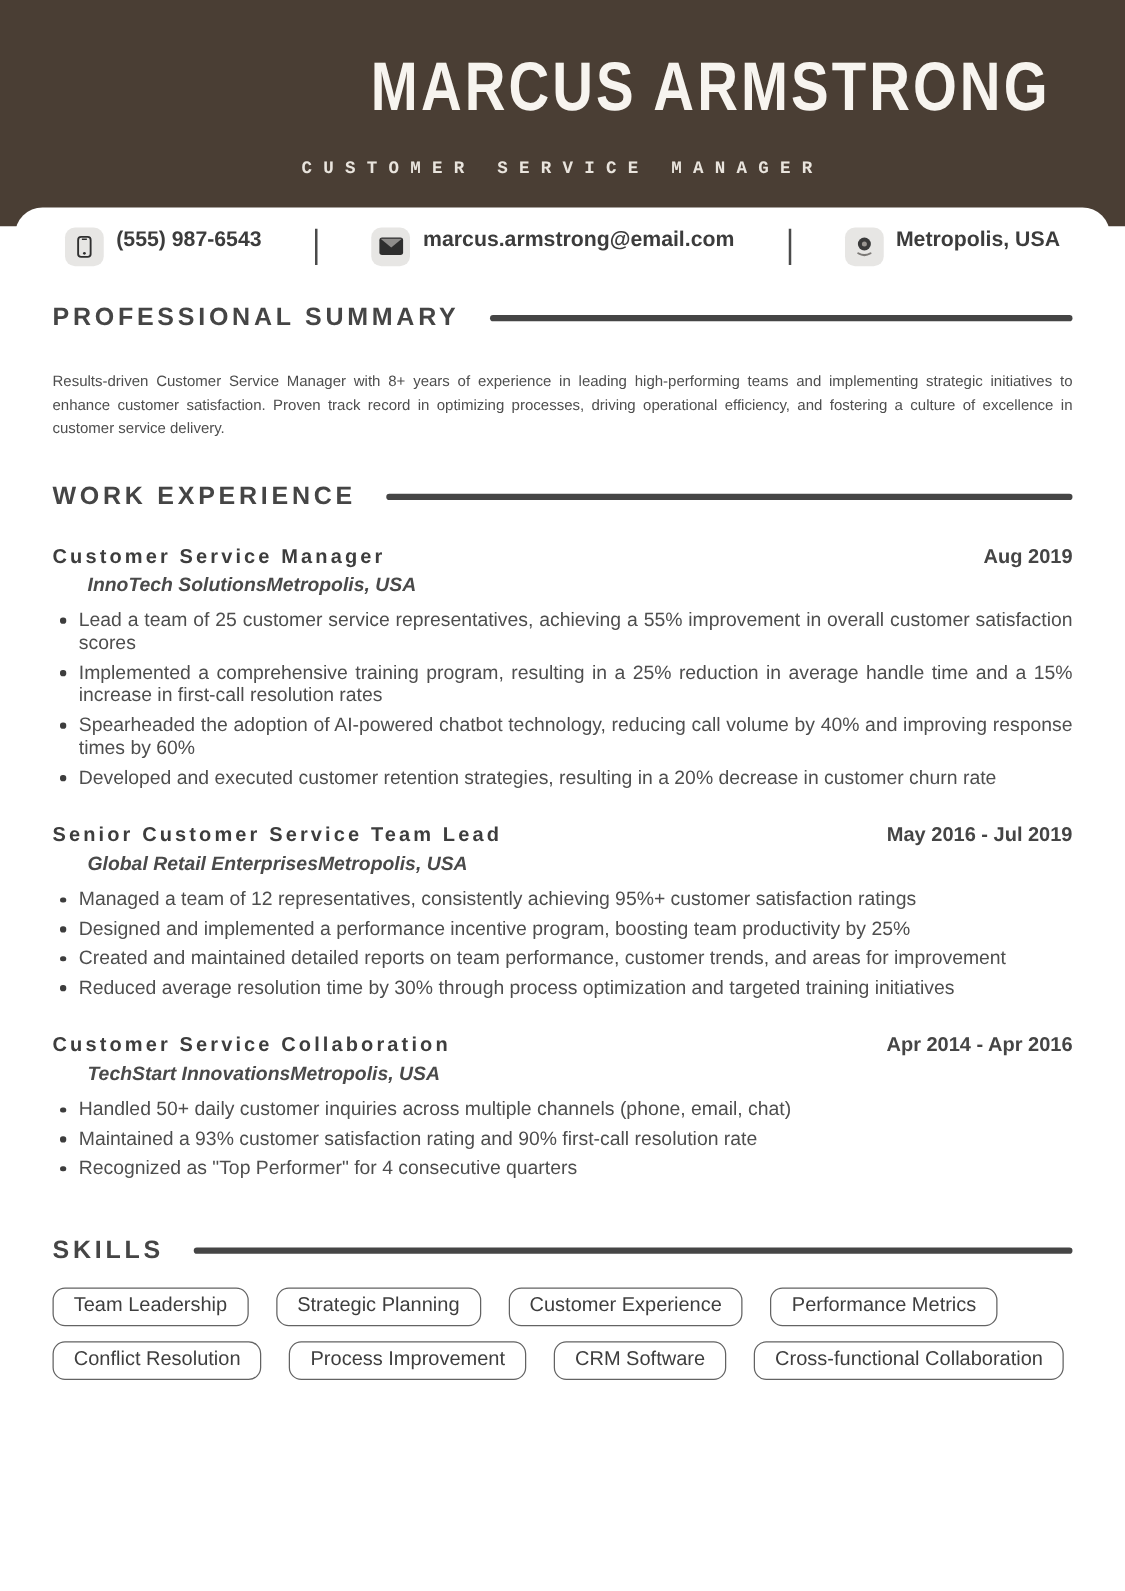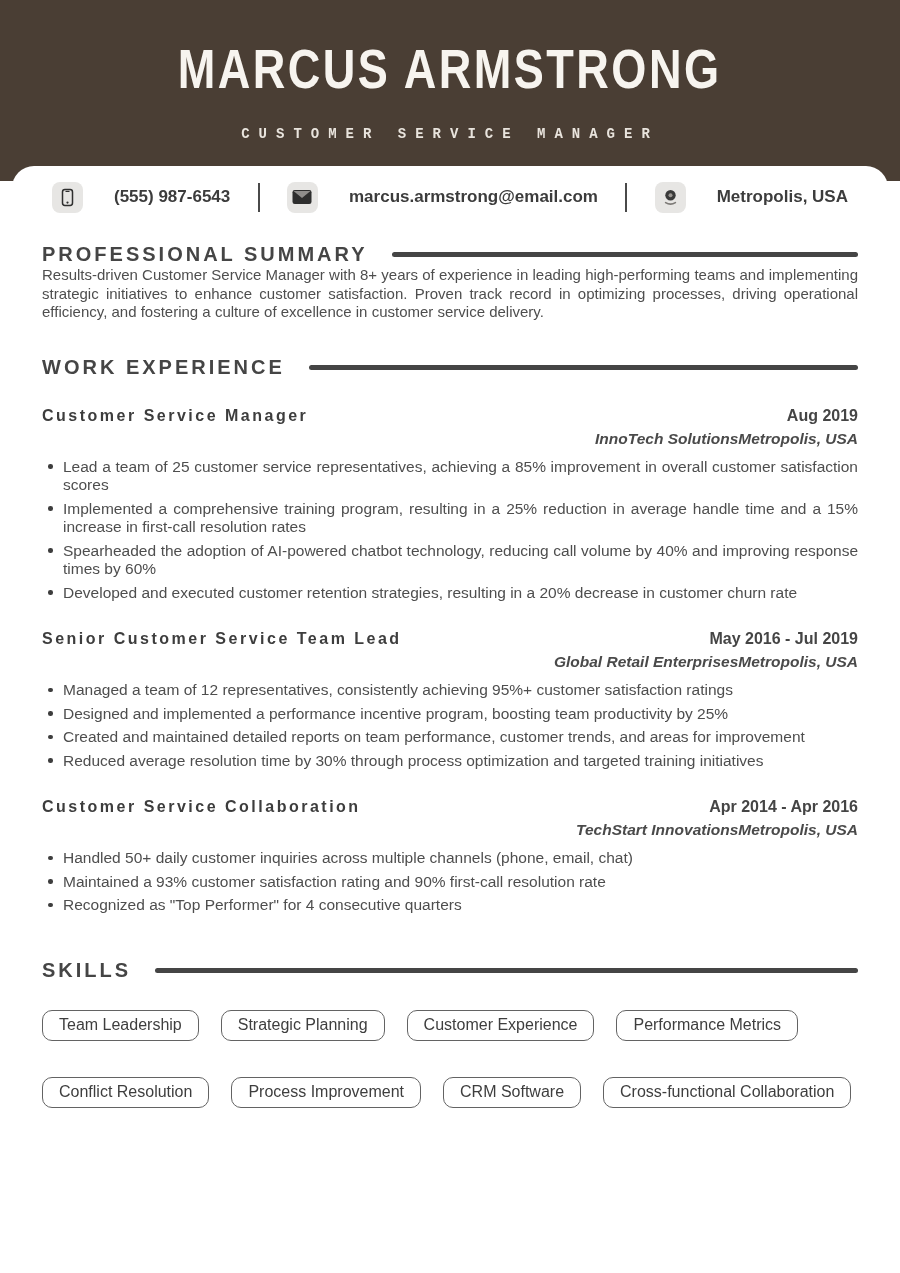--- a/index.html
+++ b/index.html
@@ -6,79 +6,79 @@
   html, body { background: #ffffff; }
   body {
     width: 900px; min-height: 1273px; margin: 0 auto;
     font-family: "Liberation Sans", sans-serif;
     color: #4e4e4e;
   }
   .page { width: 900px; min-height: 1273px; background: #fff; overflow: hidden; }
 
   
   .header { position: relative; height: 181px; background: #4a3e34; }
-  .name-line { text-align: center; padding-top: 42px; line-height: 54px; white-space: nowrap; }
+  .name-line { text-align: right; padding-top: 42px; line-height: 54px; white-space: nowrap; }
   .name-line .name {
     display: inline-block; transform: scaleX(0.82); transform-origin: center;
     font-size: 55px; font-weight: 700; letter-spacing: 3px; color: #f7f4ef;
   }
   .title-line {
     text-align: center; margin-top: 16px;
     font-family: "Liberation Mono", "DejaVu Sans Mono", monospace;
     font-size: 14px; font-weight: 700; letter-spacing: 9px; color: #e9e4dd;
   }
   .contact-card {
     position: absolute; left: 12px; right: 12px; top: 166px; height: 62px;
     background: #ffffff; border-radius: 22px 22px 0 0;
     display: flex; align-items: center; justify-content: space-between;
     padding: 0 40px;
   }
-  .contact-item { display: flex; align-items: center; gap: 31px; }
+  .contact-item { display: flex; gap: 10px; }
   .icon-box {
     width: 31px; height: 31px; border-radius: 8px; background: #e7e6e4;
     display: flex; align-items: center; justify-content: center; flex: 0 0 auto;
   }
   .contact-label { font-size: 17px; font-weight: 700; color: #3c3c3c; }
   .contact-sep { width: 2px; height: 29px; background: #4a4a4a; }
 
   
   .main { padding: 62px 42px 40px; }
 
   .section-head { display: flex; align-items: center; }
   .section-head .heading {
     font-size: 20px; font-weight: 700; letter-spacing: 3px; color: #454545; white-space: nowrap;
   }
   .section-head .rule { flex: 1; height: 5px; background: #454545; border-radius: 3px; margin-left: 24px; }
 
   .summary-text {
-    font-size: 15px; line-height: 18.5px;
+    margin-top: 30px; font-size: 12px; line-height: 18.5px;
     color: #4e4e4e; text-align: justify;
   }
 
   .work-section { margin-top: 34px; }
   .job { margin-top: 28px; }
   .job:first-of-type { margin-top: 33px; }
   .job-head { display: flex; justify-content: space-between; align-items: baseline; }
   .job-title { font-size: 16px; font-weight: 700; letter-spacing: 2.5px; color: #3d3d3d; }
   .job-dates { font-size: 16px; font-weight: 700; color: #454545; white-space: nowrap; }
-  .job-sub { display: flex; justify-content: flex-end; align-items: baseline; margin-top: 5px; }
+  .job-sub { display: flex; justify-content: flex-start; align-items: baseline; margin-top: 5px; margin-left: 28px; }
   .job-company, .job-location { font-size: 15.5px; font-weight: 700; font-style: italic; color: #4a4a4a; }
 
   .bullets { list-style: none; margin-top: 10px; }
   .bullets li {
     position: relative; padding-left: 21px; margin-bottom: 5px;
     font-size: 15.5px; line-height: 18.5px; color: #4e4e4e; text-align: justify;
   }
   .bullets li::before {
     content: ""; position: absolute; left: 6px; top: 6.5px;
     width: 4.5px; height: 4.5px; border-radius: 50%; background: #3d3d3d;
   }
 
   .skills-section { margin-top: 44px; }
-  .skills-list { margin-top: 28px; display: flex; flex-wrap: wrap; gap: 36px 22px; }
+  .skills-list { margin-top: 18px; display: flex; flex-wrap: wrap; gap: 12px 22px; }
   .skill-pill {
     border: 1.5px solid #636363; border-radius: 10px;
     padding: 5px 16px 6px; font-size: 16px; color: #3e3e3e; background: #fff;
     white-space: nowrap;
   }
 </style>
 </head>
 <body>
 
 <div class="page">
@@ -149,21 +149,21 @@
       <div class="job">
         <div class="job-head">
           <span class="job-title">Customer Service Manager</span>
           <span class="job-dates">Aug 2019</span>
         </div>
         <div class="job-sub">
           <span class="job-company">InnoTech Solutions</span>
           <span class="job-location">Metropolis, USA</span>
         </div>
         <ul class="bullets">
-          <li>Lead a team of 25 customer service representatives, achieving a 85% improvement in overall customer satisfaction scores</li>
+          <li>Lead a team of 25 customer service representatives, achieving a 55% improvement in overall customer satisfaction scores</li>
             <li>Implemented a comprehensive training program, resulting in a 25% reduction in average handle time and a 15% increase in first-call resolution rates</li>
             <li>Spearheaded the adoption of AI-powered chatbot technology, reducing call volume by 40% and improving response times by 60%</li>
             <li>Developed and executed customer retention strategies, resulting in a 20% decrease in customer churn rate</li>
         </ul>
       </div>
         <div class="job">
         <div class="job-head">
           <span class="job-title">Senior Customer Service Team Lead</span>
           <span class="job-dates">May 2016 - Jul 2019</span>
         </div>

